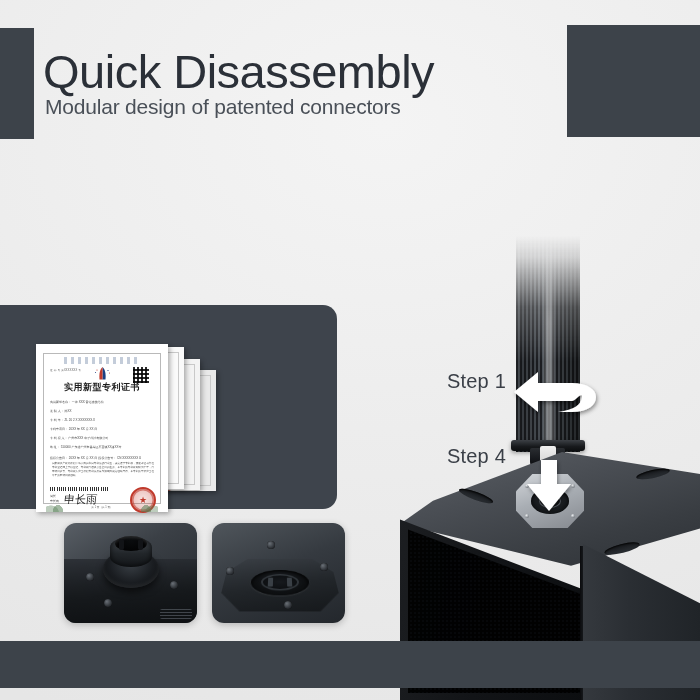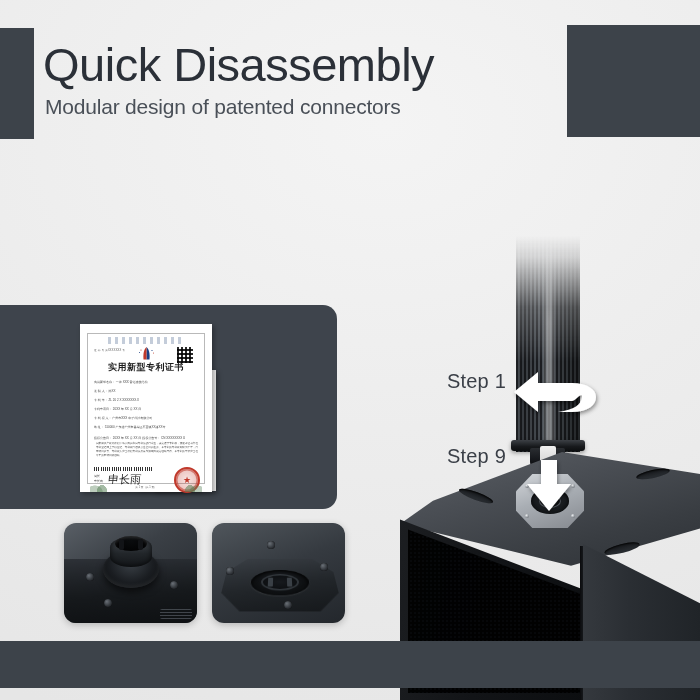--- a/index.html
+++ b/index.html
@@ -19,21 +19,21 @@
 
   
   .hdr-block{
     position:absolute;
     background:#3d434a;
   }
   #hdr-block-left{ left:0; top:28px; width:34px; height:111px; }
   #hdr-block-right{ left:567px; top:25px; width:133px; height:112px; }
 
   #page-title{
-    position:absolute; left:43px; top:41px;
+    position:absolute; left:43px; top:48px;
     font-size:47px; line-height:1.02;
     letter-spacing:-0.5px;
     font-weight:400;
     color:#2b3038;
     white-space:nowrap;
   }
   #page-subtitle{
     position:absolute; left:45px; top:95px;
     font-size:21px; line-height:1.1;
     color:#4a5058;
@@ -68,21 +68,21 @@
     background-color:#fff;
   }
 
   
   #cert-4{ left:153px; top:370px; width:63px; height:121px; background:#e9e9e9; }
   
   #cert-3{ left:137px; top:359px; width:63px; height:131px; background:#f3f3f3; }
   
   #cert-2{ left:118px; top:347px; width:66px; height:142px; background:#fafafa; }
   
-  #cert-1{ left:36px; top:324px; width:132px; height:168px; background:#ffffff;margin-left:44px; }
+  #cert-1{ left:36px; top:344px; width:132px; height:168px; background:#ffffff; }
 
   #cert-1 .cert-frame{
     position:absolute; left:7px; top:9px; right:7px; bottom:8px;
     border:1px solid #b9b9b9;
   }
   #cert-title{
     position:absolute; left:0; right:0; top:37px;
     text-align:center;
     font-size:9px; font-weight:700;
     color:#1d1d1d;
@@ -524,17 +524,17 @@
       <defs>
         <filter id="ashadow2" x="-25%" y="-25%" width="150%" height="150%">
           <feDropShadow dx="1" dy="2" stdDeviation="2" flood-color="#000" flood-opacity="0.4"></feDropShadow>
         </filter>
       </defs>
       <path d="M17 0 L33 0 L33 24 L47 24 L25 51 L3 24 L17 24 Z" fill="#ffffff" filter="url(#ashadow2)"></path>
     </svg>
   </div>
 
   <div id="step-2-label" class="step-label">Step 1</div>
-  <div id="step-1-label" class="step-label">Step 9</div>
+  <div id="step-1-label" class="step-label">Step 4</div>
 
   <div id="footer-bar"></div>
 
 </div>
 
 </body></html>

